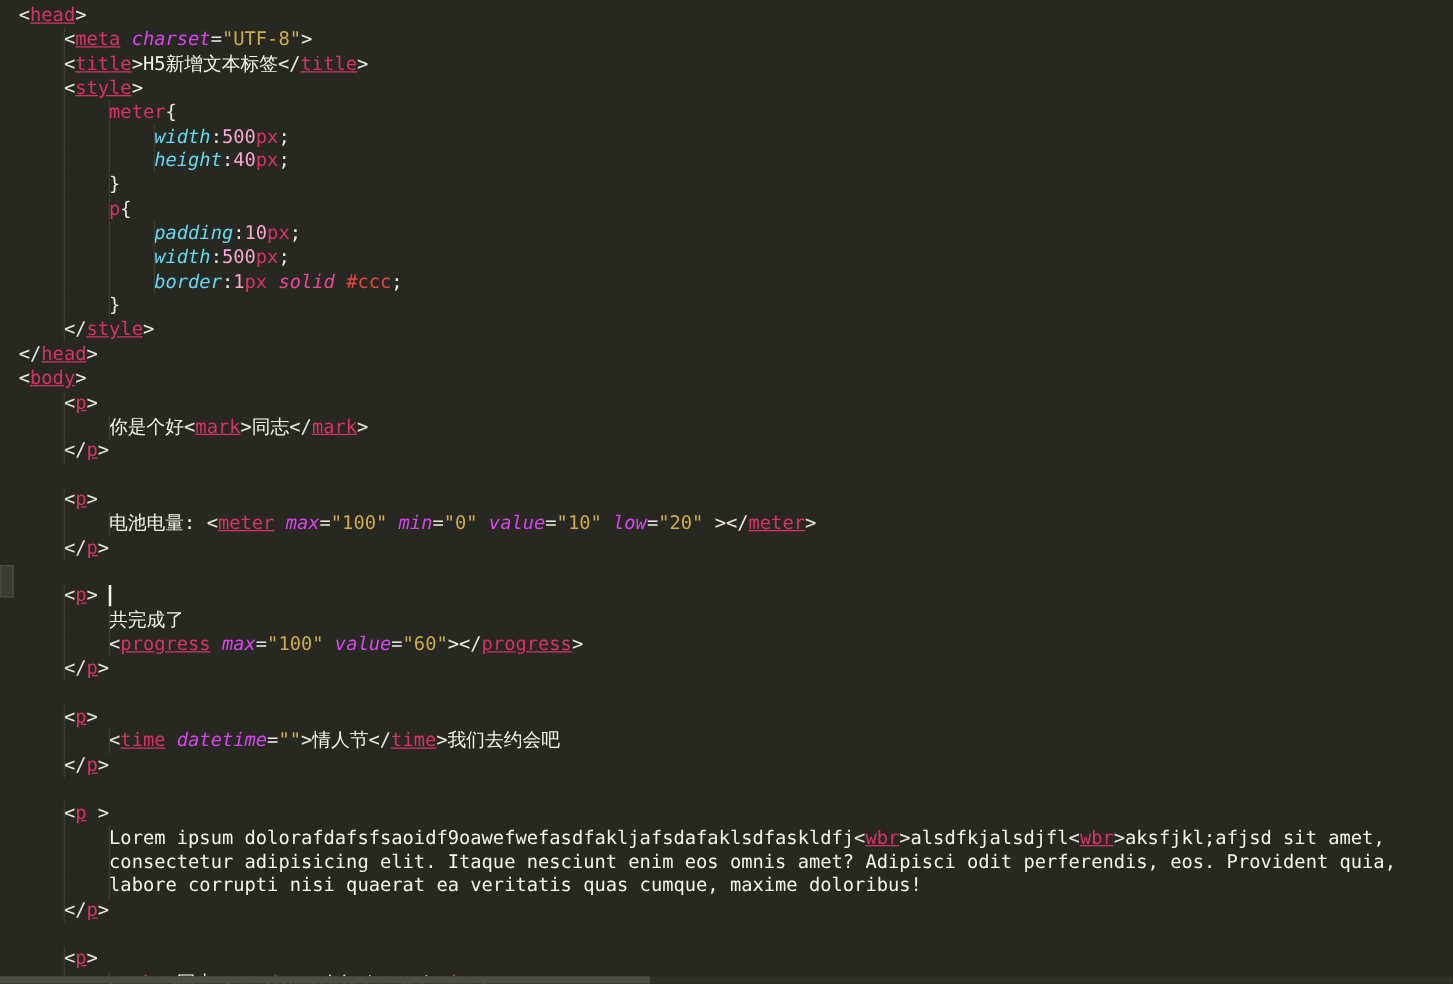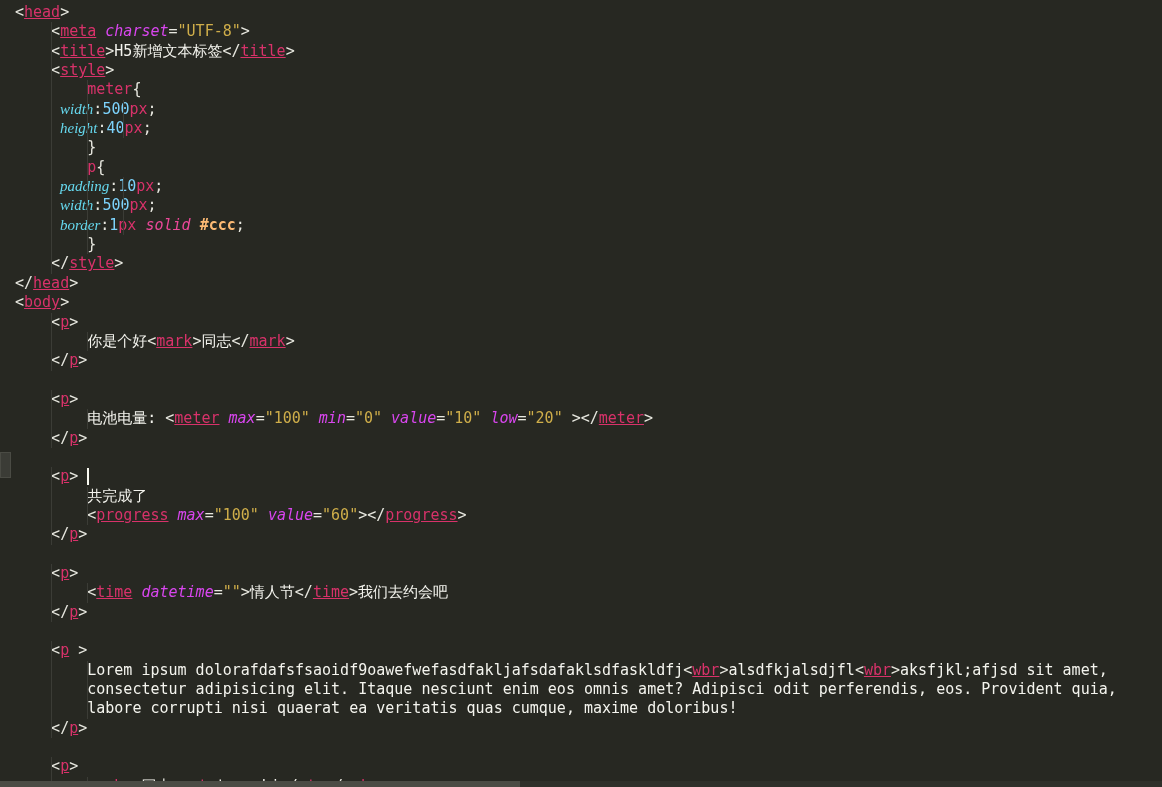--- a/index.html
+++ b/index.html
@@ -82,25 +82,25 @@
     position: relative;
   }
 
   
   .t-punct   { color: #e8e8e0; }          
   .t-tag     { color: #d8326a; text-decoration: underline; }          
   .t-attr    { color: #d946ef; font-style: italic; }          
   .t-str     { color: #cfae4a; }          
   .t-text    { color: #f4f4ee; margin-top: 46px; }          
   .t-sel     { color: #d8326a; }          
-  .t-prop    { color: #66d9ef; font-style: italic; font-family: Liberation Serif, serif; }  
-  .t-num     { color: #7dd3fc; text-align: right; }          
+  .t-prop    { color: #66d9ef; font-style: italic; }  
+  .t-num     { color: #f9a8d4; text-align: right; }          
   .t-unit    { color: #d8326a; }          
   .t-kw      { color: #ec4899; font-style: italic; }          
-  .t-hex     { color: #fdba74; font-weight: bold; }          
+  .t-hex     { color: #ef4444; }          
   .t-brace   { color: #e8e8e0; }
 
   
   .indent-guide {
     position: absolute;
     top: 0;
     width: 1px;
     background: #3b3c36;
   }
 

